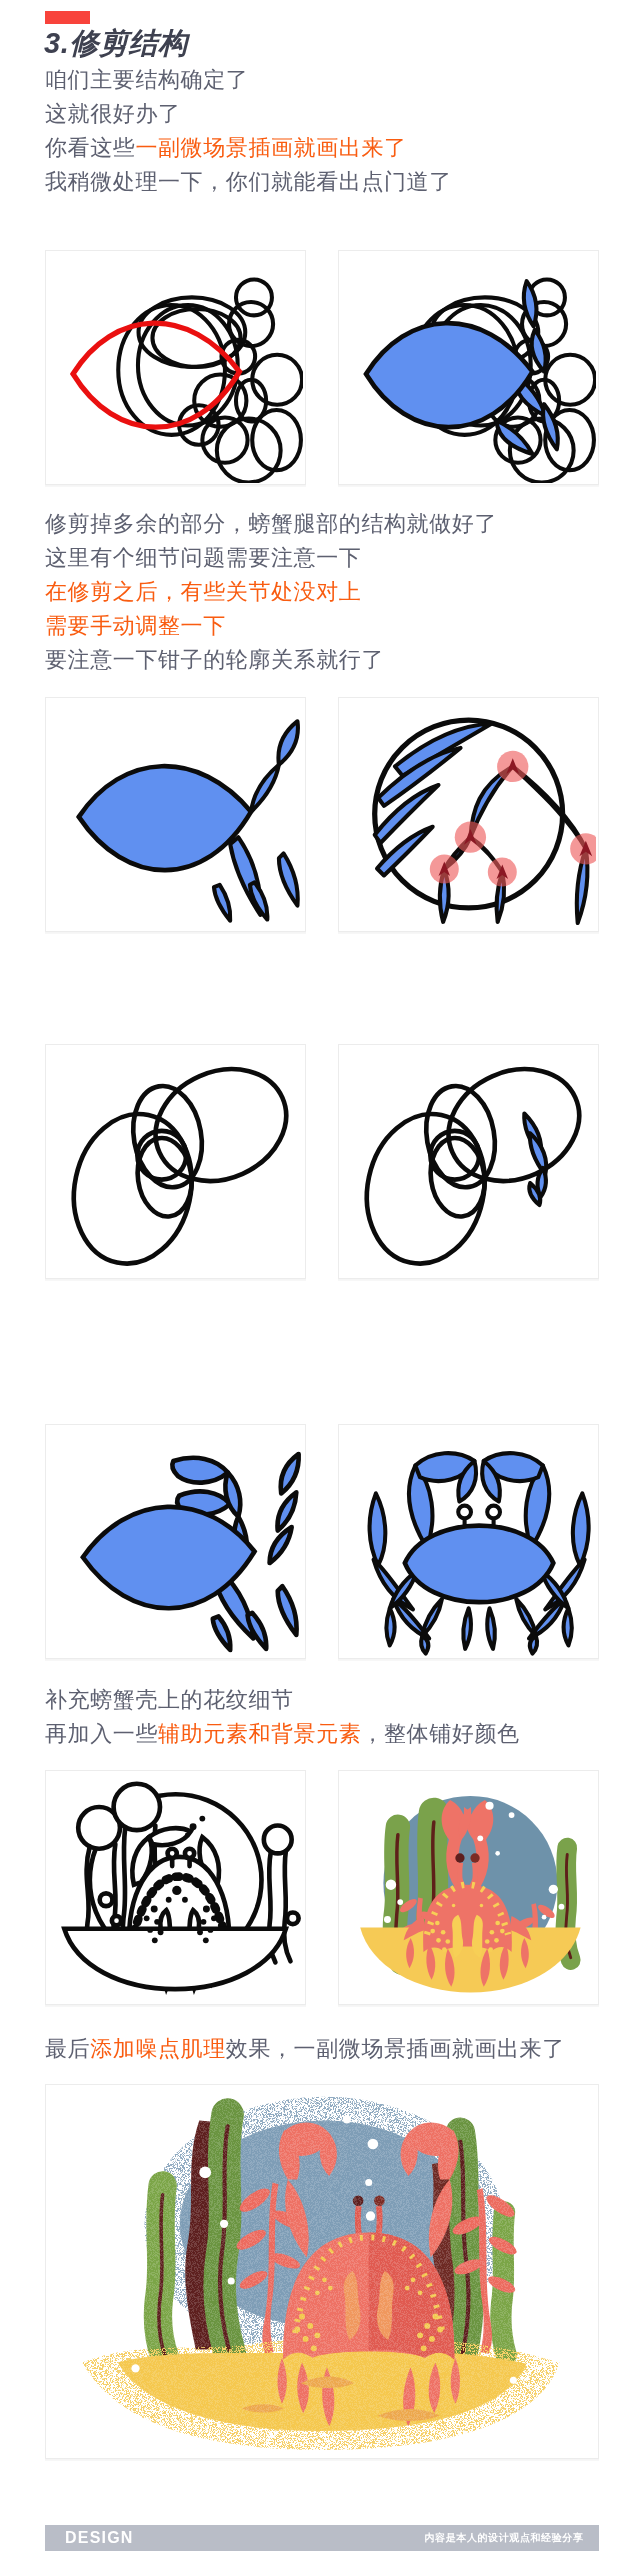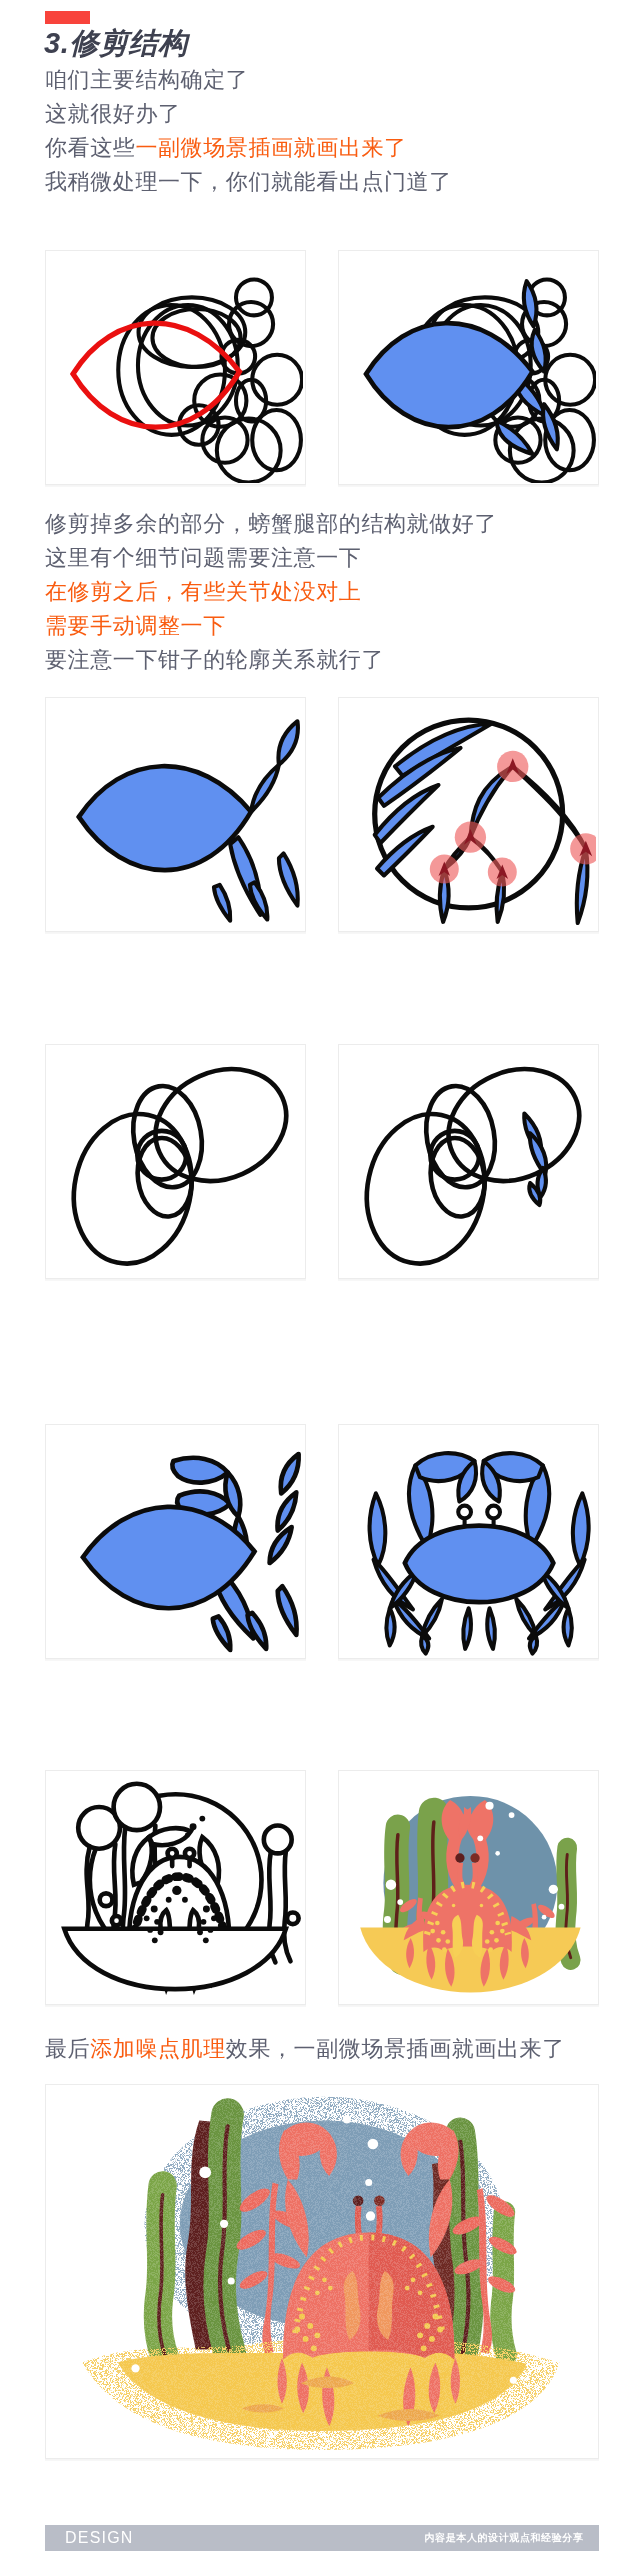--- a/index.html
+++ b/index.html
@@ -12,21 +12,21 @@
   .line{margin:0;font-size:22px;line-height:34px;font-weight:400;color:#5d6070;letter-spacing:0.6px;}
   .hl{color:#f95c10;}
   .figrow{left:45px;display:flex;gap:32px;}
   .imgbox{margin:0;width:261px;height:235px;background:#ffffff;border:1.8px solid #ececec;
           box-sizing:border-box;box-shadow:0 1.8px 0 rgba(0,0,0,0.04);}
   .imgbox svg{display:block;width:257px;height:232px;}
   .imgbox.wide{width:554px;height:375px;}
   .imgbox.wide svg{width:551px;height:372px;}
   .footer{left:45px;top:2525px;width:554px;height:26px;background:#b9bdc7;display:flex;
           align-items:center;justify-content:space-between;padding:0 15.5px 0 20px;box-sizing:border-box;}
-  .brand{font-size:16px;font-weight:400;color:#ffffff;letter-spacing:1.2px;text-align:center;}
+  .brand{font-size:16px;font-weight:700;color:#ffffff;letter-spacing:1.2px;text-align:center;}
   .note{font-size:10px;font-weight:700;color:#ffffff;letter-spacing:0.6px;}
 </style>
 </head>
 <body>
 
 <div class="page">
 
   <div class="abs accent-bar"></div>
   <h1 class="abs title">3.修剪结构</h1>
 
@@ -219,20 +219,24 @@
         <g fill="#ffffff" stroke="#0b0b0b" stroke-width="7">
           <path d="M215,160 L215,180 M265,160 L265,180" fill="none"></path>
           <circle cx="215" cy="150" r="11"></circle>
           <circle cx="265" cy="150" r="11"></circle>
         </g>
         <path d="M112,238 C150,152 330,152 368,238 C330,328 150,328 112,238 Z" fill="#6090f0" stroke="#0b0b0b" stroke-width="8"></path>
       </svg>
     </figure>
   </div>
 
+  <div class="abs txt" style="top:1683px">
+    <p class="line"><span>补充螃蟹壳上的花纹细节</span><span class="hl"></span><span></span></p>
+    <p class="line"><span>再加入一些</span><span class="hl">辅助元素和背景元素</span><span>，整体铺好颜色</span></p>
+  </div>
 
   <div class="abs figrow" style="top:1770px">
     <figure class="imgbox">
       <svg viewBox="0 0 440 400">
         <g stroke="#0b0b0b" stroke-width="8" fill="none" stroke-linecap="round">
           <circle cx="222" cy="188" r="148"></circle>
           <circle cx="90" cy="98" r="36" fill="#ffffff"></circle>
           <path d="M74,130 C60,180 78,220 70,262 C66,292 74,314 88,332"></path>
           <path d="M118,126 C110,176 124,214 116,256 C112,288 118,310 128,328"></path>
           <circle cx="155" cy="62" r="40" fill="#ffffff"></circle>

